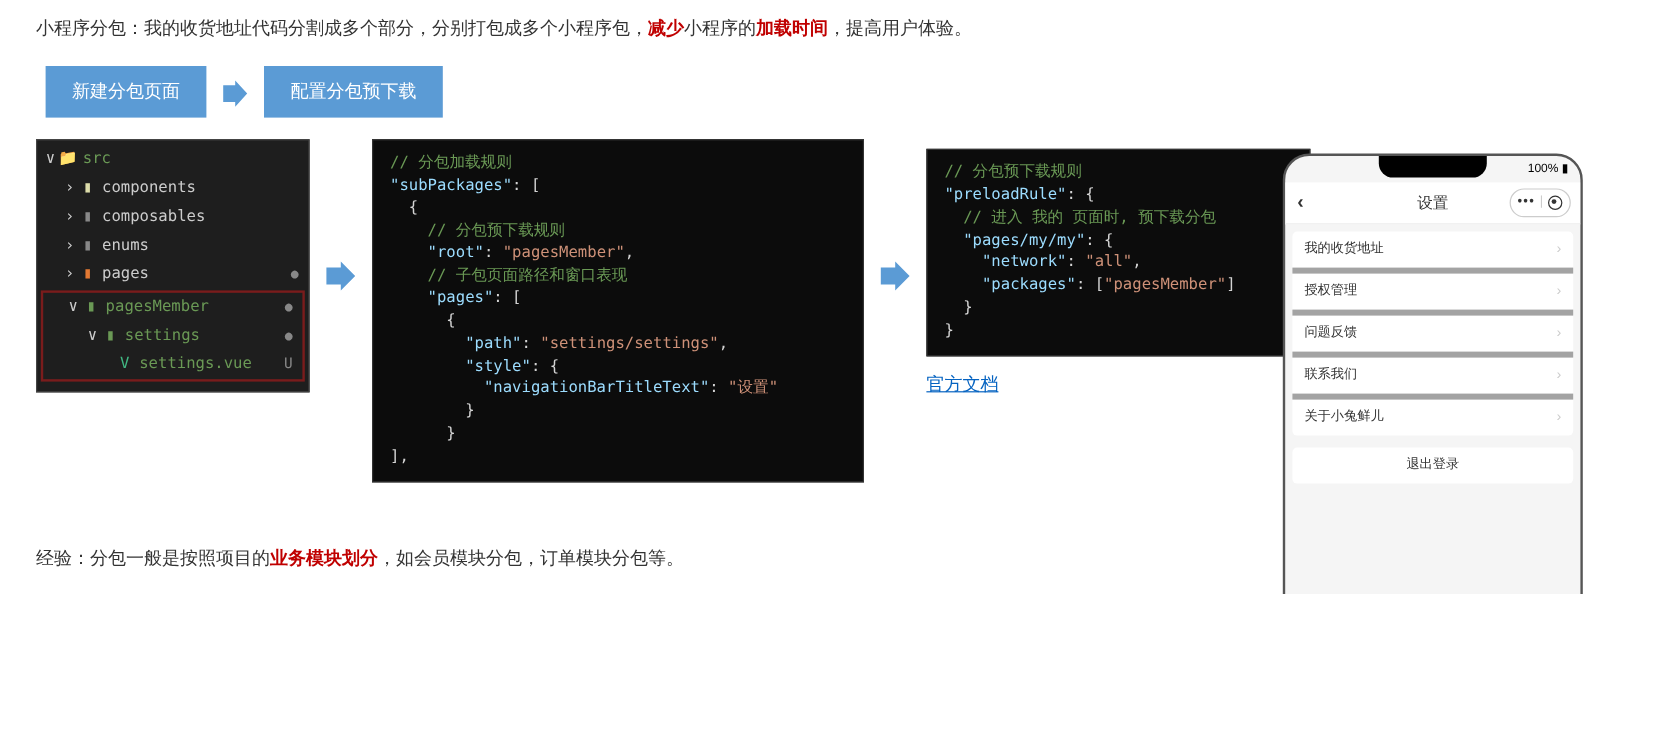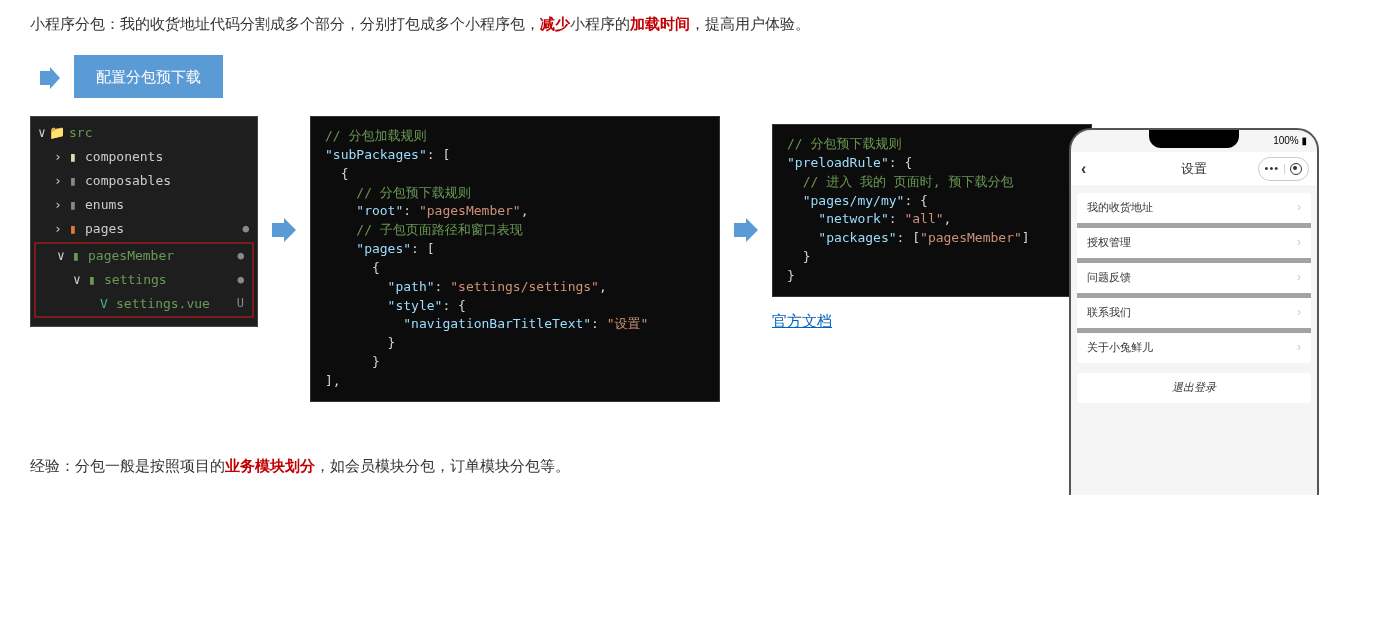--- a/index.html
+++ b/index.html
@@ -38,35 +38,36 @@
   .ph-head { height:34px; display:flex; align-items:center; justify-content:center; position:relative; background:#fff; font-size:13px; border-bottom:1px solid #eee; }
   .ph-back { position:absolute; left:10px; font-size:16px; font-weight:bold; }
   .ph-caps { position:absolute; right:8px; display:flex; align-items:center; gap:4px; border:1px solid #ccc; border-radius:12px; padding:1px 6px; font-size:11px; }
   .ph-caps .dot3 { letter-spacing:1px; }
   .ph-caps .circ { display:inline-block; width:10px; height:10px; border:1.5px solid #333; border-radius:50%; position:relative; }
   .ph-caps .circ::after { content:''; position:absolute; left:2.2px; top:2.2px; width:4px; height:4px; background:#333; border-radius:50%; }
   .ph-list { margin:6px 6px; background:#fff; border-radius:4px; }
   .ph-item { height:30px; display:flex; align-items:center; justify-content:space-between; padding:0 10px; font-size:11px; border-bottom:5px solid #a3a3a3; }
   .ph-item:last-child { border-bottom:none; }
   .ph-item .chv { color:#ccc; font-size:12px; }
-  .ph-logout { margin:10px 6px; background:#fff; border-radius:4px; height:30px; display:flex; align-items:center; justify-content:center; font-size:11px;font-style:italic; }
+  .ph-logout { margin:10px 6px; background:#fff; border-radius:4px; height:30px; display:flex; align-items:center; justify-content:center; font-size:11px; }
   .watermark { position:absolute; right:8px; bottom:6px; color:#bbb; font-size:11px; font-style:italic; }
   .exp-para { margin-top:50px; }
   .container { position:relative; width:1319px; }
 </style>
 </head>
 <body>
 <div class="container">
 
 <div class="para">
   <span class="bold">小程序分包</span><span>：我的收货地址</span><span class="bold">代码分割成多个部分</span><span>，分别打包成多个小程序包，</span><span class="red">减少</span><span>小程序的</span><span class="red">加载时间</span><span>，提高用户体验。</span>
 </div>
 
 
 <div class="steps">
+  <div class="step-btn">新建分包页面</div>
   <span class="arrow-blue">
     <svg width="24" height="24">
           <polygon points="2,5 12,5 12,1 22,12 12,23 12,19 2,19" fill="#5b9bd5"></polygon>
         </svg>
   </span>
   <div class="step-btn">配置分包预下载</div>
 </div>
 
 <div class="main-row">
 

